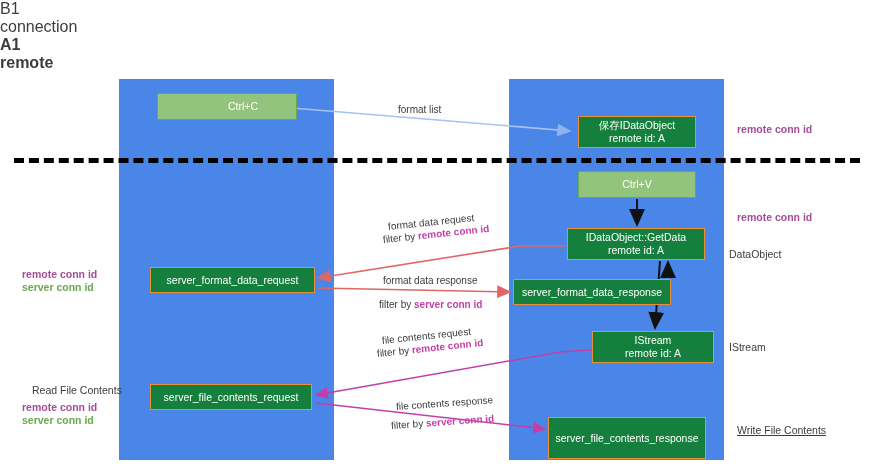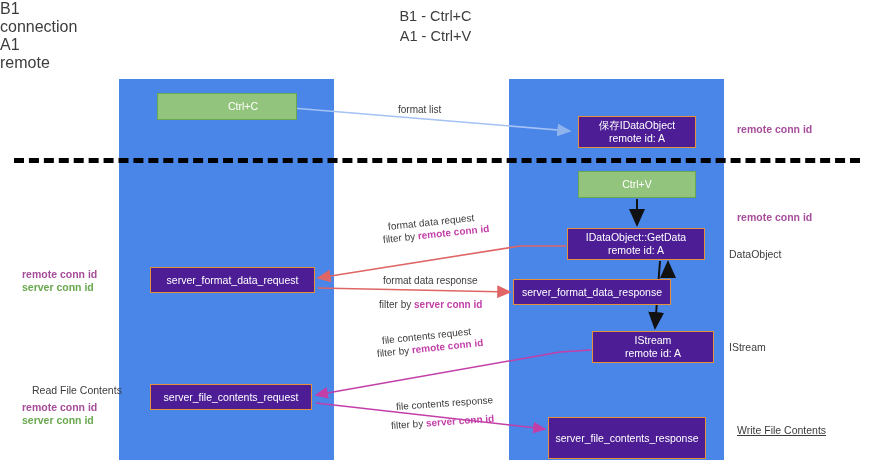--- a/index.html
+++ b/index.html
@@ -11,37 +11,37 @@
     position:relative;
     color:#3c3c3c;
   }
   #stage{position:absolute;left:0;top:0;width:871px;height:467px;}
 
   
   .lane{position:absolute;background:#4a86e8;}
   #lane-b1{left:119px;top:79px;width:215px;height:381px;}
   #lane-a1{left:509px;top:79px;width:215px;height:381px;}
   #head-b1{left:119px;top:45px;width:215px;}
-  #head-a1{left:509px;top:45px;width:215px;}
+  #head-a1{left:509px;top:45px;width:215px;font-weight:bold;}
 
   #title{
     position:absolute;left:0;top:6px;width:871px;
     text-align:center;font-size:14.5px;line-height:20px;color:#3c3c3c;
   }
 
   
   .node{
     position:absolute;box-sizing:border-box;
     display:flex;flex-direction:column;
     align-items:center;justify-content:center;
     color:#ffffff;font-size:10.5px;line-height:13px;
     text-align:center;padding:2px 4px;
   }
   .node .l2{font-size:10.5px;}
-  .orange{background:#4c1d95;border:1px solid #e69138;}
+  .orange{background:#15803d;border:1px solid #e69138;}
   .green{background:#93c47d;border:1px solid #6aa84f;}
 
   #n-ctrlc{left:157px;top:93px;width:140px;height:27px;padding-left:36px;}
   #n-dataobject{left:578px;top:116px;width:118px;height:32px;}
   #n-ctrlv{left:578px;top:171px;width:118px;height:27px;}
   #n-getdata{left:567px;top:228px;width:138px;height:32px;}
   #n-req{left:150px;top:267px;width:165px;height:26px;}
   #n-resp{left:513px;top:279px;width:158px;height:26px;}
   #n-istream{left:592px;top:331px;width:122px;height:32px;}
   #n-filereq{left:150px;top:384px;width:162px;height:26px;}
@@ -83,24 +83,20 @@
     border-top:5px dashed #000000;
   }
 
   svg#arrows{position:absolute;left:0;top:0;width:871px;height:467px;pointer-events:none;}
 </style>
 </head>
 <body>
 
 <div id="stage">
 
-  <div id="title">
-    <div>B1 - Ctrl+C</div>
-    <div>A1 - Ctrl+V</div>
-  </div>
 
   <div id="head-b1">
     <div>B1</div>
     <div>connection</div>
   </div>
   <div id="head-a1">
     <div>A1</div>
     <div>remote</div>
   </div>
 

